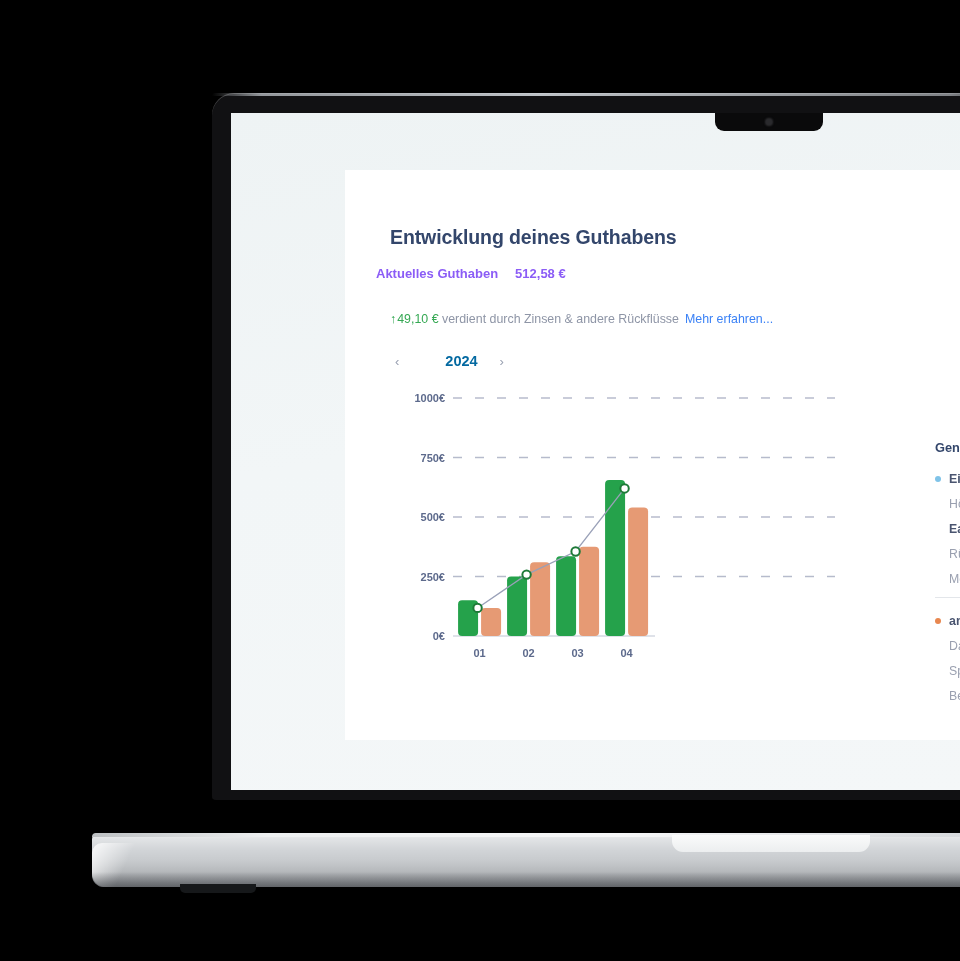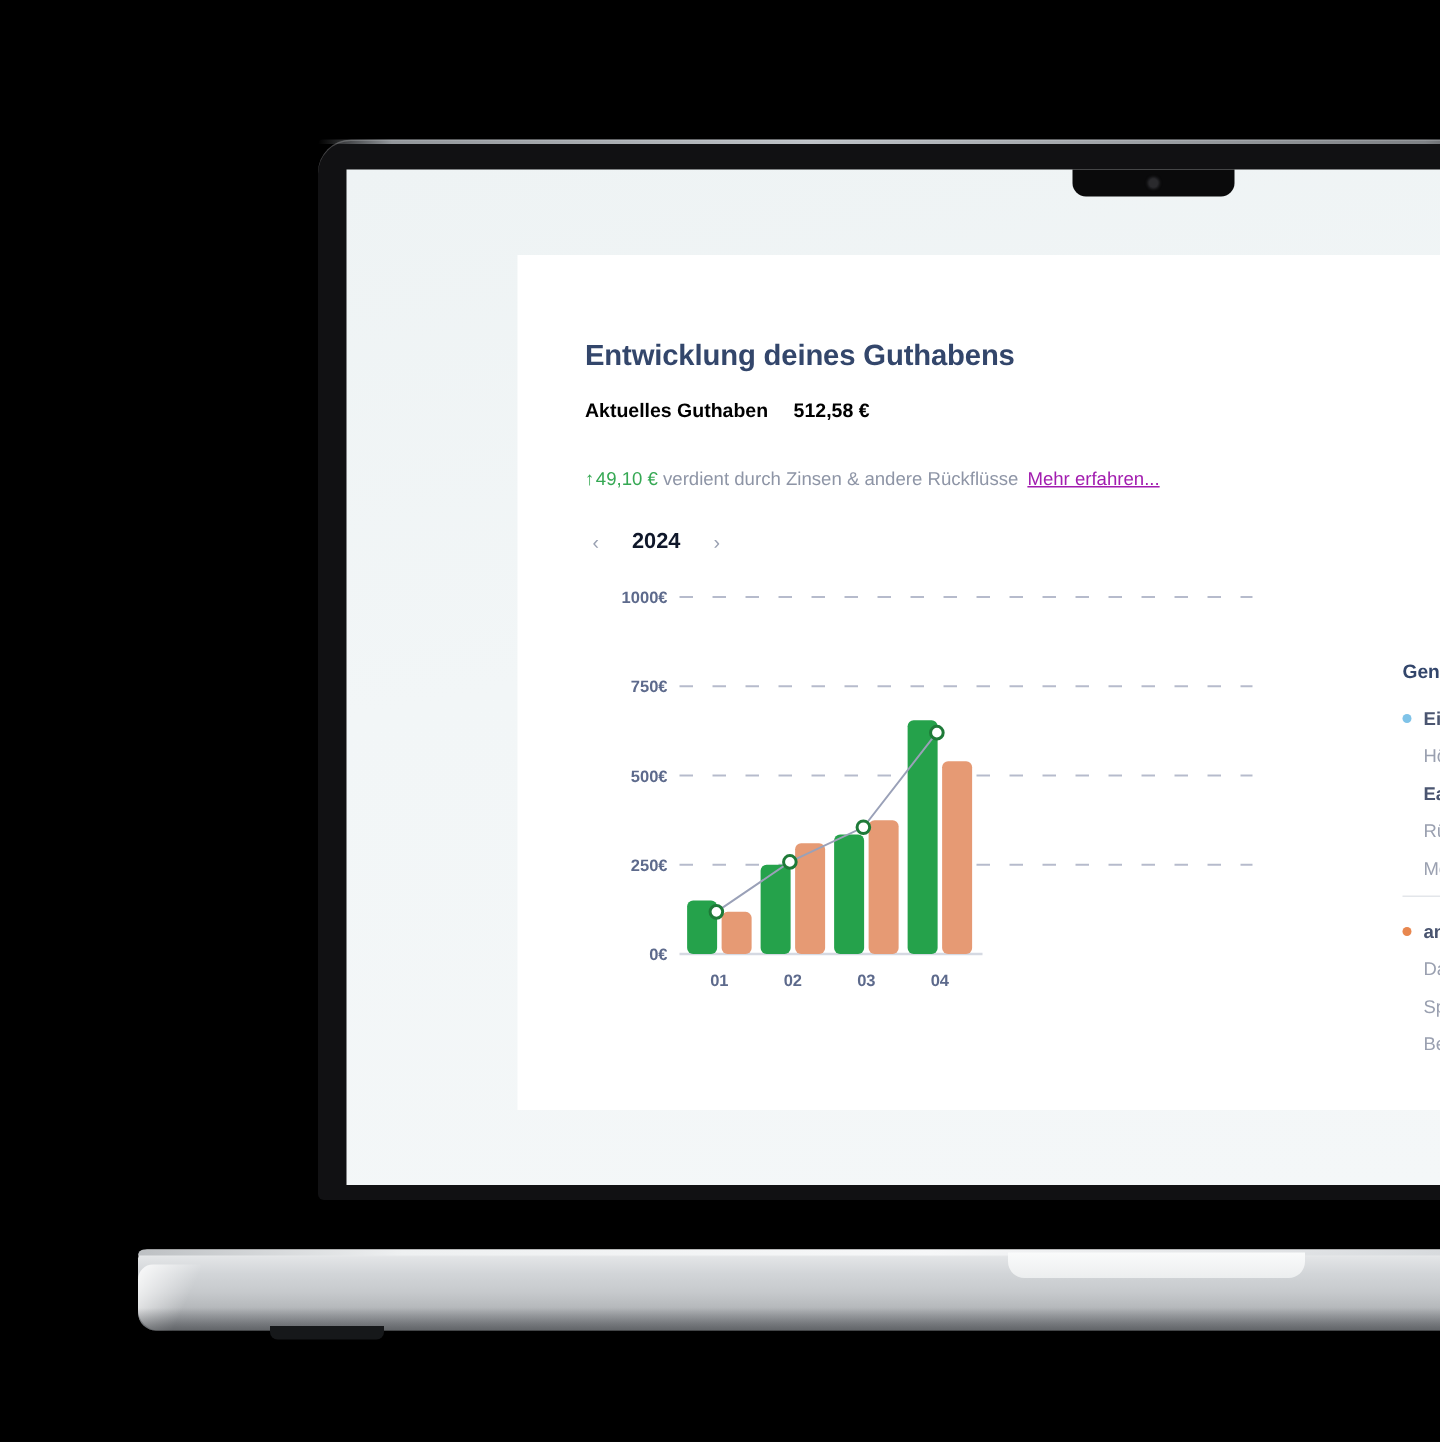--- a/index.html
+++ b/index.html
@@ -98,46 +98,46 @@
     width: 700px; height: 570px;
     background: #ffffff;
   }
 
   .title {
     position: absolute; left: 45px; top: 56px;
     font-size: 19.5px; font-weight: bold; color: #33466b;
     letter-spacing: -.1px;
   }
   .balance-row {
-    position: absolute; left: 45px; top: 96px;
-    font-size: 13px; font-weight: bold; color: #000000;
+    position: absolute; left: 31px; top: 96px;
+    font-size: 13px; font-weight: bold; color: #8b5cf6;
     white-space: nowrap;
   }
   .balance-row .amt { margin-left: 17px; }
   .sub-line {
     position: absolute; left: 45px;
     font-size: 12.4px; color: #8e95a6;
     white-space: nowrap;
   }
   #sub1 { top: 121px; }
   #sub2 { top: 142px; }
   .arrow-right { color: #8e95a6; margin-right: 3px; }
   .arrow-up { color: #35a853; margin-right: 1px; }
   .green-amt { color: #35a853; }
   .more-link {
-    color: #a21caf; text-decoration: underline; margin-left: 6px; cursor: pointer;
+    color: #3b82f6; margin-left: 6px; cursor: pointer;
   }
 
   
   #year-nav {
     position: absolute; left: 50px; top: 183px;
     display: flex; align-items: center; gap: 22px;
   }
   .chev { color: #9aa1b2; font-size: 13px; cursor: pointer; user-select: none; }
-  #year-label { font-size: 14.5px; font-weight: bold; color: #0f172a; }
+  #year-label { font-size: 14.5px; font-weight: bold; color: #0369a1; margin-left: 24px; }
 
   
   #chart { position: absolute; left: 0; top: 0; width: 700px; height: 570px; pointer-events: none; }
 
   
   #side-panel {
     position: absolute; left: 590px; top: 270px;
     width: 160px;
   }
   #side-title { font-size: 12.8px; font-weight: bold; color: #33466b; margin-bottom: 17px; white-space: nowrap; }

